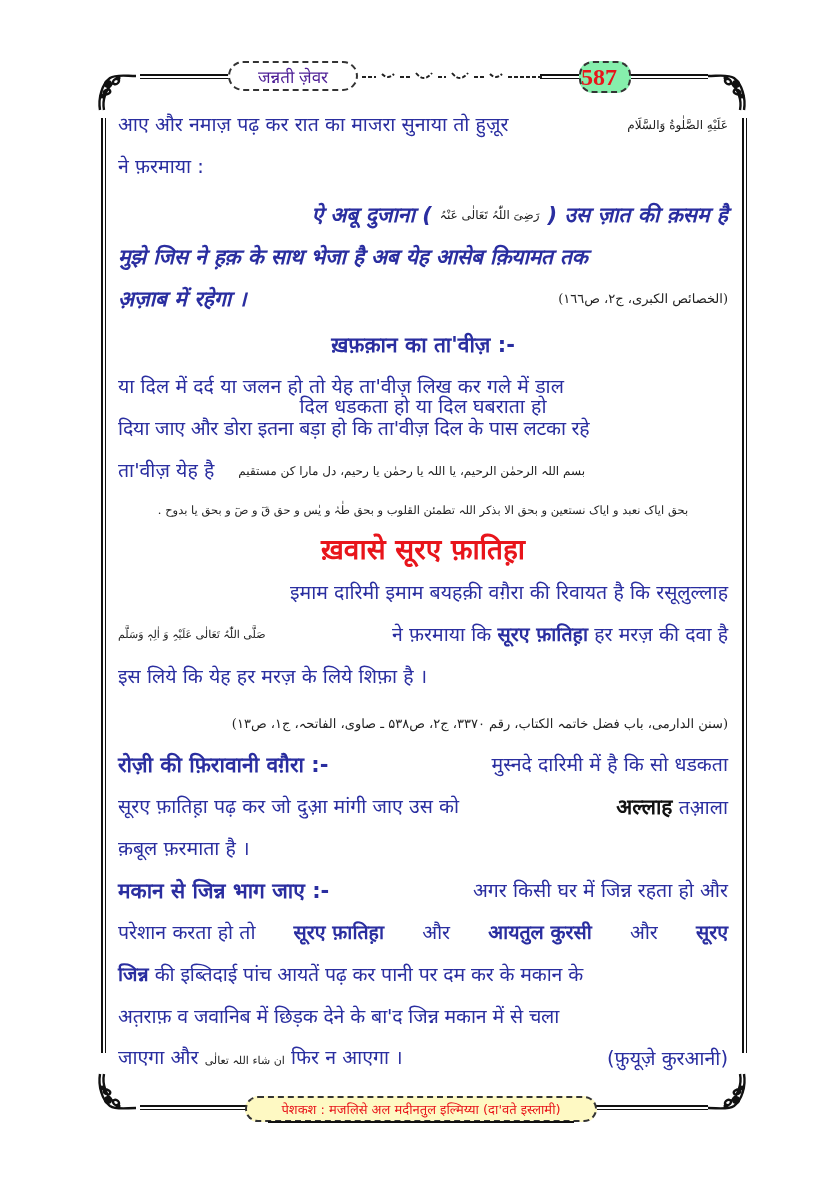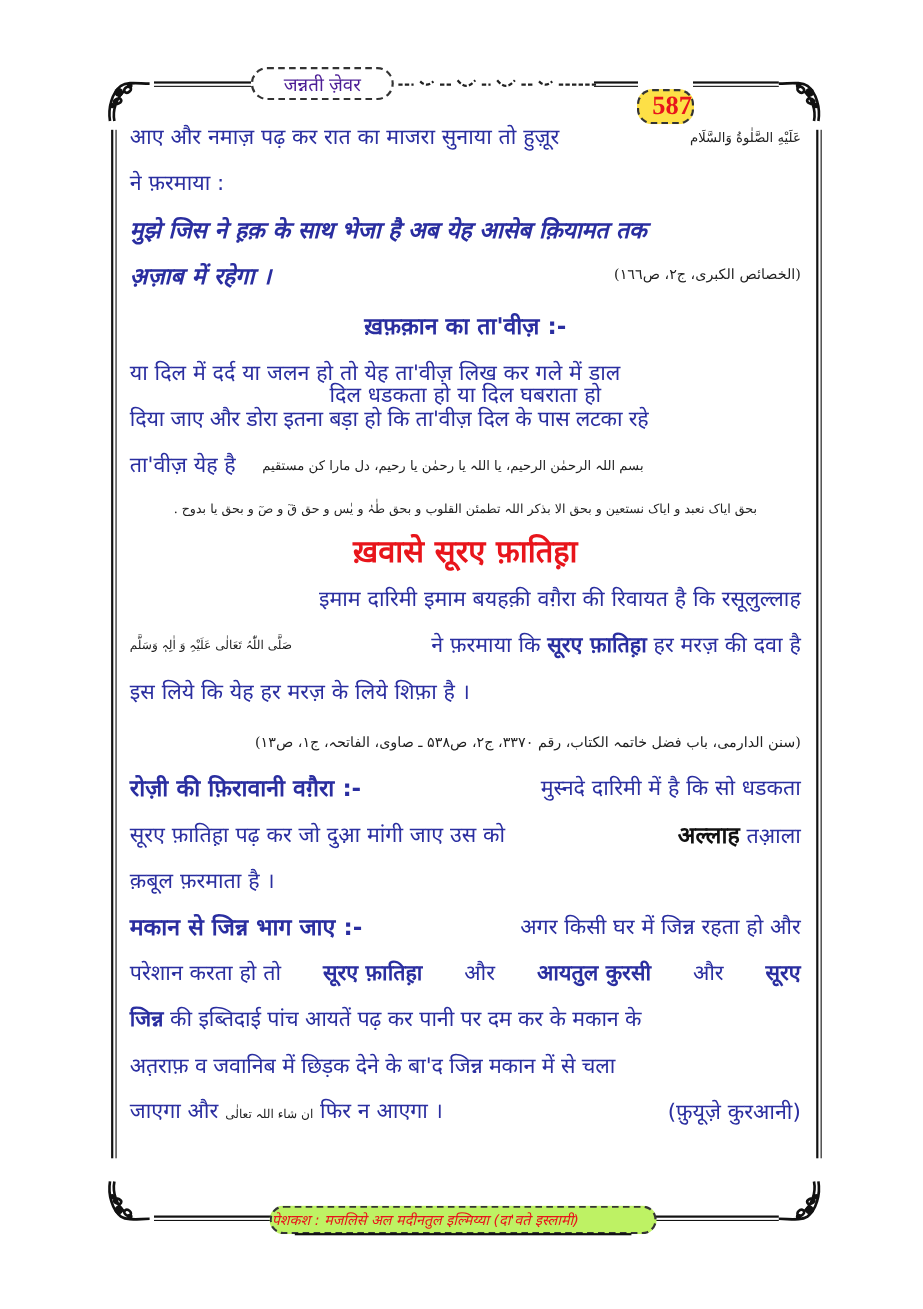--- a/index.html
+++ b/index.html
@@ -9,26 +9,26 @@
   .frame-v { position:absolute; width:5px; border-left:2px solid #111; border-right:1px solid #111; box-sizing:border-box; }
   .frame-v.left { left:101px; top:118px; height:935px; }
   .frame-v.right { left:742px; top:118px; height:935px; }
   .frame-h { position:absolute; height:5px; border-top:2px solid #111; border-bottom:1px solid #111; box-sizing:border-box; }
   .corner { position:absolute; width:44px; height:44px; }
   .corner svg { width:100%; height:100%; }
 
   
   .header-pill { position:absolute; left:228px; top:61px; width:130px; height:30px; border:2px dashed #333; border-radius:16px; background:#fff; display:flex; align-items:center; justify-content:center; box-sizing:border-box; }
   .header-pill span { color:#4c1d95; font-size:17px; font-family:Liberation Sans, sans-serif; }
-  .page-num { position:absolute; left:579px; top:61px; width:52px; height:32px; border:2px dashed #333; border-radius:14px; background:#fde047; display:flex; align-items:center; justify-content:flex-end; box-sizing:border-box;margin-top:20px; }
+  .page-num { position:absolute; left:579px; top:61px; width:52px; height:32px; border:2px dashed #333; border-radius:14px; background:#86efac; display:flex; align-items:center; justify-content:flex-start; box-sizing:border-box; }
   .page-num span { color:#e8151b; font-size:24px; font-weight:bold; font-family:"Liberation Serif", serif; }
   .ornament { position:absolute; left:362px; top:70px; width:180px; height:14px; }
 
   
-  .footer-pill { position:absolute; left:245px; top:1096px; width:352px; height:26px; border:2px dashed #333; border-radius:14px; background:#bef264; display:flex; align-items:center; justify-content:flex-start; box-sizing:border-box;font-style:italic; }
+  .footer-pill { position:absolute; left:245px; top:1096px; width:352px; height:26px; border:2px dashed #333; border-radius:14px; background:#fef9c3; display:flex; align-items:center; justify-content:center; box-sizing:border-box; }
   .footer-pill span { color:#e8151b; font-size:13px; }
   .footer-underline { position:absolute; left:268px; top:1121px; width:306px; height:2px; background:#111; }
 
   
   .content { position:absolute; left:118px; top:100px; width:610px; color:#2a2ea0; font-size:19.5px; }
   .line { height:42px; line-height:42px; white-space:nowrap; display:flex; align-items:center; }
   .line.justify { justify-content:space-between;gap:20px; }
   .line.right { justify-content:flex-end; }
   .line.center { justify-content:center; }
   .b { font-weight:bold; }
@@ -97,20 +97,27 @@
 <div class="content">
 
   <div class="line justify" style="margin-top:4px;">
     <span>आए और नमाज़ पढ़ कर रात का माजरा सुनाया तो हुज़ूर</span>
     <span class="arabic">عَلَيْهِ الصَّلٰوةُ وَالسَّلَام</span>
   </div>
   <div class="line">
     <span>ने फ़रमाया :</span>
   </div>
 
+  <div class="line right" style="margin-top:6px;">
+    <span class="it">ऐ अबू दुजाना (</span>
+    <span class="gap"></span>
+    <span class="arabic">رَضِیَ اللّٰہُ تَعَالٰی عَنْہُ</span>
+    <span class="gap"></span>
+    <span class="it">) उस ज़ात की क़सम है</span>
+  </div>
   <div class="line">
     <span class="it" style="letter-spacing:-0.2px;">मुझे जिस ने ह़क़ के साथ भेजा है अब येह आसेब क़ियामत तक</span>
   </div>
   <div class="line justify">
     <span class="it">अ़ज़ाब में रहेगा ।</span>
     <span class="ref">(الخصائص الکبری، ج۲، ص۱٦٦)</span>
   </div>
 
   <div class="line justify" style="margin-top:4px;flex-direction:column;">
     <span class="b" style="font-size:21px;">ख़फ़क़ान का ता'वीज़ :-</span>

